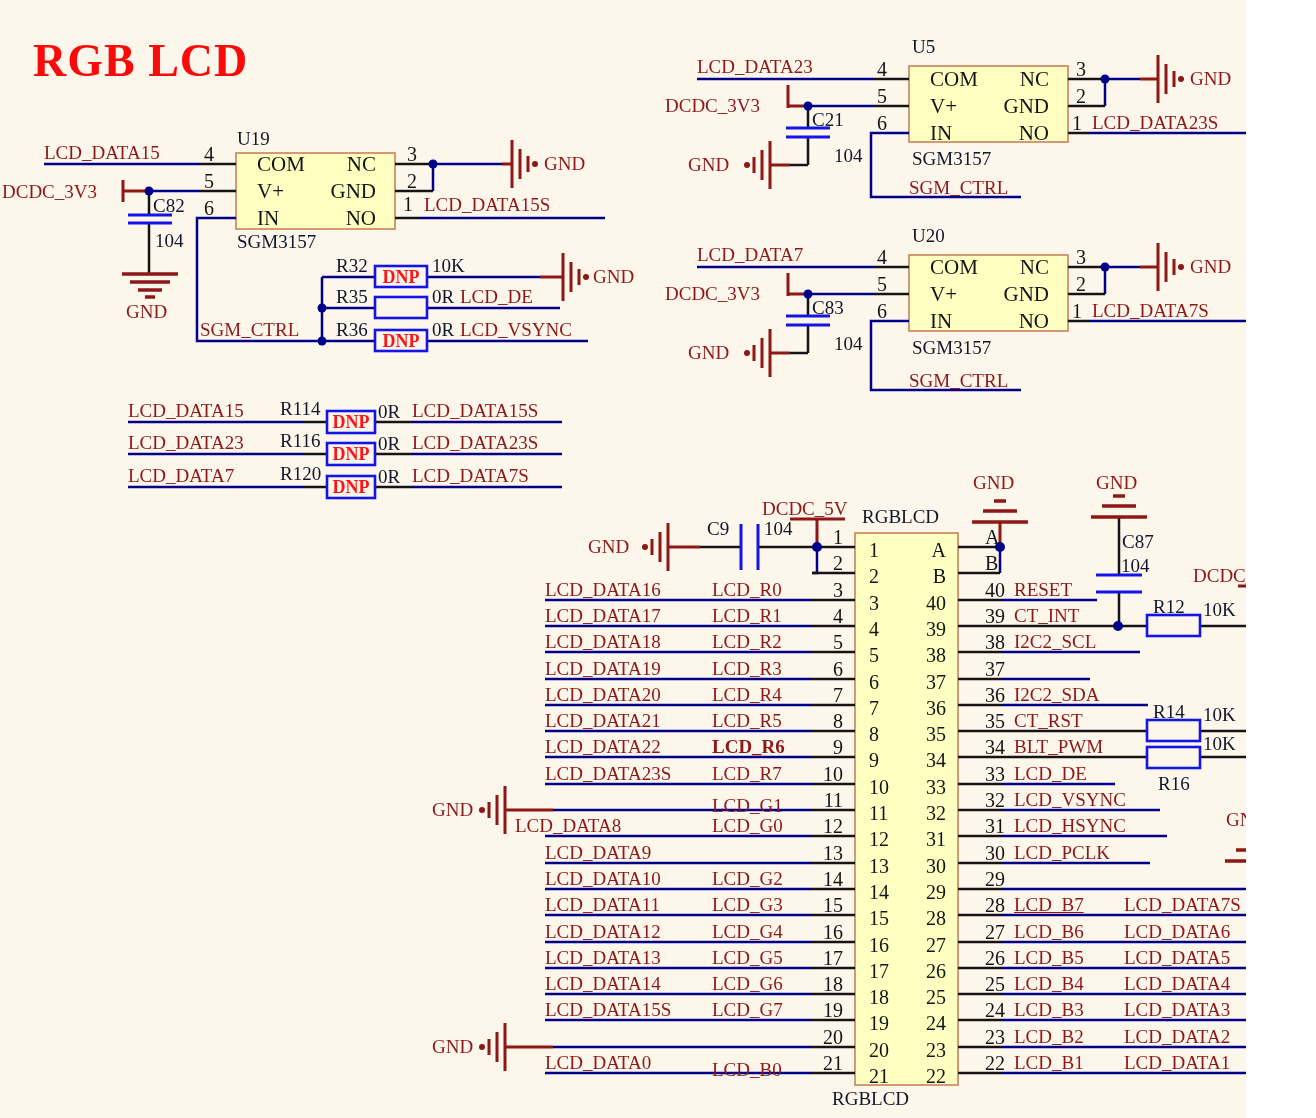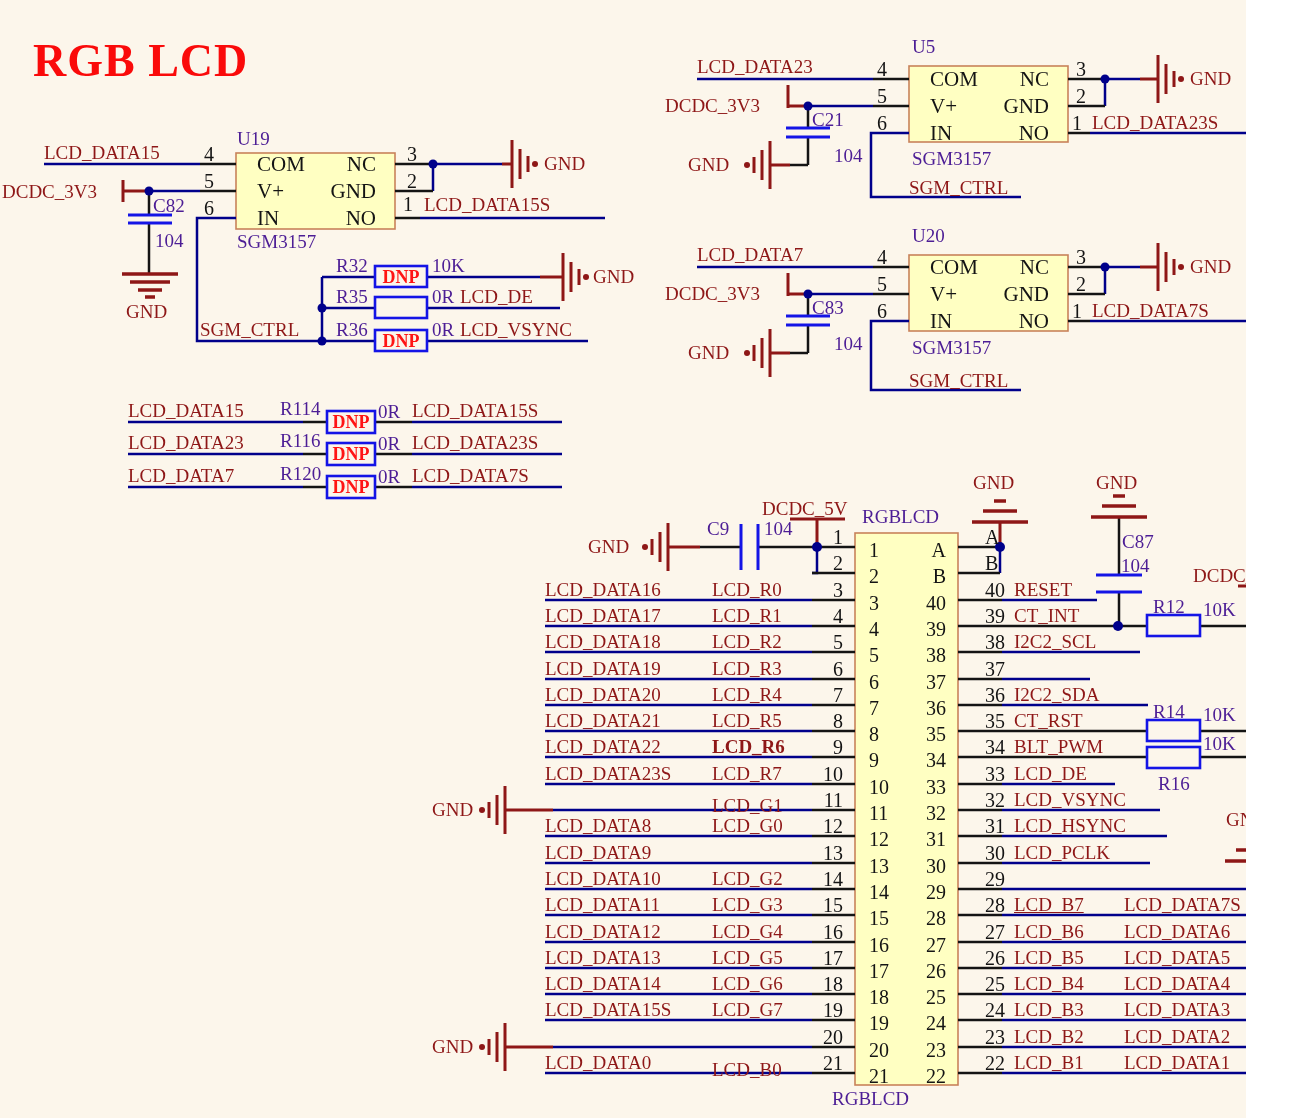--- a/index.html
+++ b/index.html
@@ -1,21 +1,21 @@
 <!DOCTYPE html>
 <html><head>
 <meta charset="utf-8">
 <style>
   html,body{margin:0;padding:0;}
   #schematic{position:relative;width:1246px;height:1118px;background:#FCF6EB;overflow:hidden;
     font-family:"Liberation Serif",serif;}
   svg{position:absolute;left:0;top:0;}
   .lbl{position:absolute;font-family:"Liberation Serif",serif;font-size:19px;line-height:1;white-space:nowrap;}
   .red{color:#8E1717;}
-  .blu{color:#4c1d95;}
+  .blu{color:#0f172a;}
   .blk{color:#141414;}
   .num{font-size:20px;}
   .inner{font-size:20px;}
   .pname{font-size:21px;}
   .dnp{color:#FF1414;font-weight:bold;font-size:18px;}
   .title{font-size:46px;font-weight:bold;color:#FA0A0A;letter-spacing:1px;}
   .ctr{text-align:center;}
 </style>
 </head>
 <body>
@@ -290,21 +290,21 @@
       <div class="lbl red" style="left: 545px; top: 737px;">LCD_DATA22</div>
       <div class="lbl red" style="left: 712px; top: 737px; font-weight: bold;">LCD_R6</div>
       <div class="lbl blk num" style="left: 797px; top: 764px; width: 46px; text-align: right;">10</div>
       <div class="lbl blk inner" style="left: 869px; top: 777px;">10</div>
       <div class="lbl red" style="left: 545px; top: 764px;">LCD_DATA23S</div>
       <div class="lbl red" style="left: 712px; top: 764px;">LCD_R7</div>
       <div class="lbl blk num" style="left: 797px; top: 790px; width: 46px; text-align: right;">11</div>
       <div class="lbl blk inner" style="left: 869px; top: 803px;">11</div>
       <div class="lbl blk num" style="left: 797px; top: 816px; width: 46px; text-align: right;">12</div>
       <div class="lbl blk inner" style="left: 869px; top: 829px;">12</div>
-      <div class="lbl red" style="left: 545px; top: 816px;">LCD_DATA8</div>
+      <div class="lbl red" style="left: 515px; top: 816px;">LCD_DATA8</div>
       <div class="lbl red" style="left: 712px; top: 816px;">LCD_G0</div>
       <div class="lbl blk num" style="left: 797px; top: 843px; width: 46px; text-align: right;">13</div>
       <div class="lbl blk inner" style="left: 869px; top: 856px;">13</div>
       <div class="lbl red" style="left: 545px; top: 843px;">LCD_DATA9</div>
       <div class="lbl red" style="left: 712px; top: 796px;">LCD_G1</div>
       <div class="lbl blk num" style="left: 797px; top: 869px; width: 46px; text-align: right;">14</div>
       <div class="lbl blk inner" style="left: 869px; top: 882px;">14</div>
       <div class="lbl red" style="left: 545px; top: 869px;">LCD_DATA10</div>
       <div class="lbl red" style="left: 712px; top: 869px;">LCD_G2</div>
       <div class="lbl blk num" style="left: 797px; top: 895px; width: 46px; text-align: right;">15</div>

